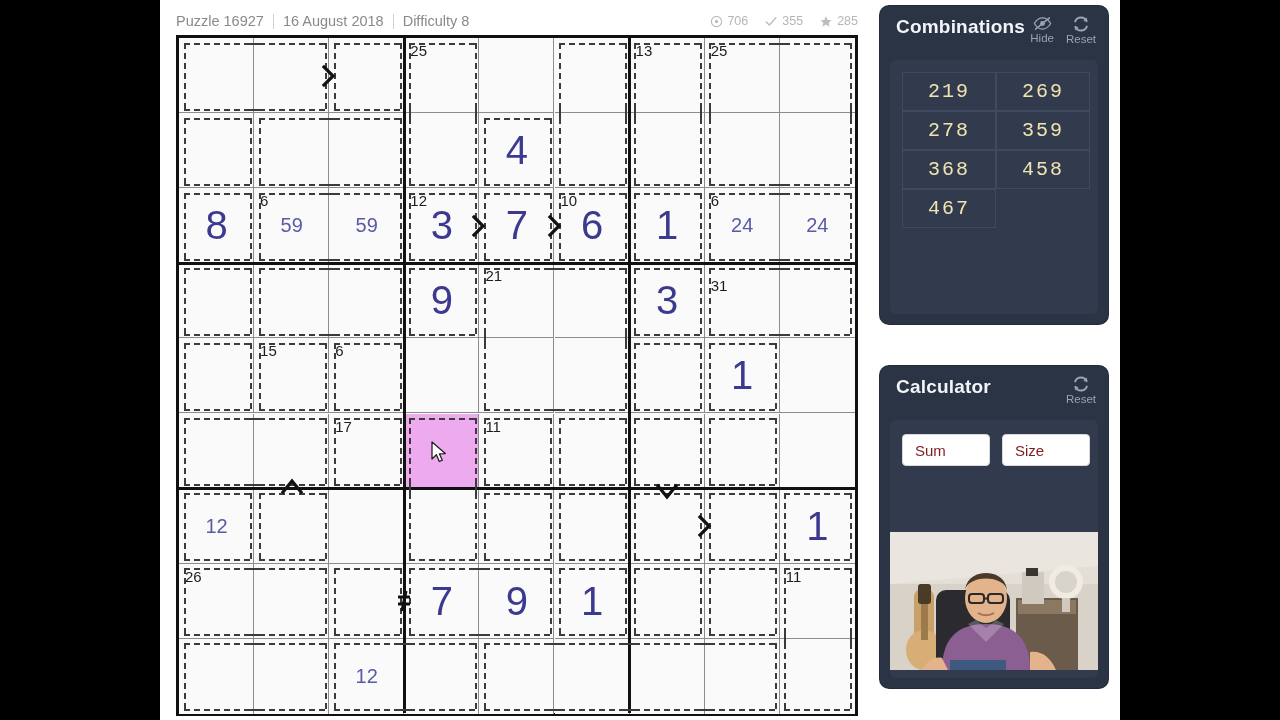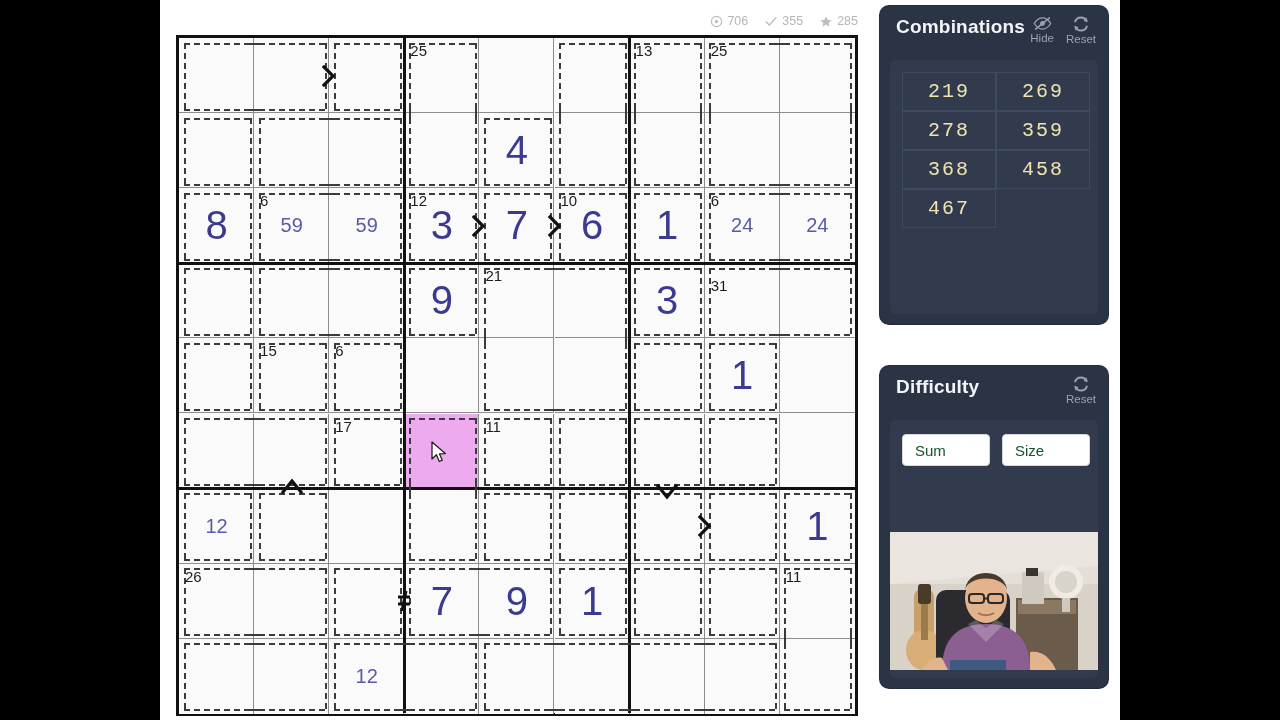--- a/index.html
+++ b/index.html
@@ -130,35 +130,42 @@
     color: #efe3b0; font-size: 20px;
     letter-spacing: 2px;
     font-family: "Liberation Mono", monospace;
   }
 
   .calc-fields { position: absolute; left: 12px; top: 14px; display: flex; gap: 12px; }
   .calc-input {
     width: 88px; height: 32px;
     background: #ffffff; border: 1px solid #d9d9d9; border-radius: 4px;
     display: flex; align-items: center; padding-left: 12px;
-    color: #14532d; font-size: 15px;
+    color: #7f1d1d; font-size: 15px;
   }
   .webcam {
     position: absolute; left: 0px; top: 112px; width: 208px; height: 138px;
     overflow: hidden; background: #cfc8bd;
   }
   .webcam svg { display: block; }
 </style>
 </head>
 <body>
 
 <div id="root">
   <div class="page-area"></div>
 
   <div class="header">
+    <div class="header-left">
+      <span class="hdr-txt">Puzzle 16927</span>
+      <span class="hdr-sep"></span>
+      <span class="hdr-txt">16 August 2018</span>
+      <span class="hdr-sep"></span>
+      <span class="hdr-txt">Difficulty 8</span>
+    </div>
     <div class="header-right">
       <span class="stat">
         <svg width="13" height="13" viewBox="0 0 16 16">
           <circle cx="8" cy="8" r="6.3" fill="none" stroke="#bdbdbd" stroke-width="1.4"></circle>
           <circle cx="8" cy="8" r="2.1" fill="#bdbdbd"></circle>
         </svg>
         <span>706</span>
       </span>
       <span class="stat">
         <svg width="14" height="13" viewBox="0 0 16 16">
@@ -767,21 +774,21 @@
           <div class="combo">359</div>
           <div class="combo">368</div>
           <div class="combo">458</div>
           <div class="combo">467</div>
         </div>
     </div>
   </div>
 
   <div class="panel panel-calc">
     <div class="panel-head">
-      <div class="panel-title">Difficulty</div>
+      <div class="panel-title">Calculator</div>
       <div class="panel-tools">
         <div class="tool">
           <svg width="18" height="16" viewBox="0 0 18 16">
             <path d="M14.6 5.2 A6.2 6.2 0 0 0 3.2 5.4" fill="none" stroke="#9aa3b2" stroke-width="2" stroke-linecap="round"></path>
             <path d="M3.4 10.8 A6.2 6.2 0 0 0 14.8 10.6" fill="none" stroke="#9aa3b2" stroke-width="2" stroke-linecap="round"></path>
             <path d="M14.9 1.6 L15.3 5.6 L11.4 5.1 Z" fill="#9aa3b2"></path>
             <path d="M3.1 14.4 L2.7 10.4 L6.6 10.9 Z" fill="#9aa3b2"></path>
           </svg>
           <span>Reset</span>
         </div>

